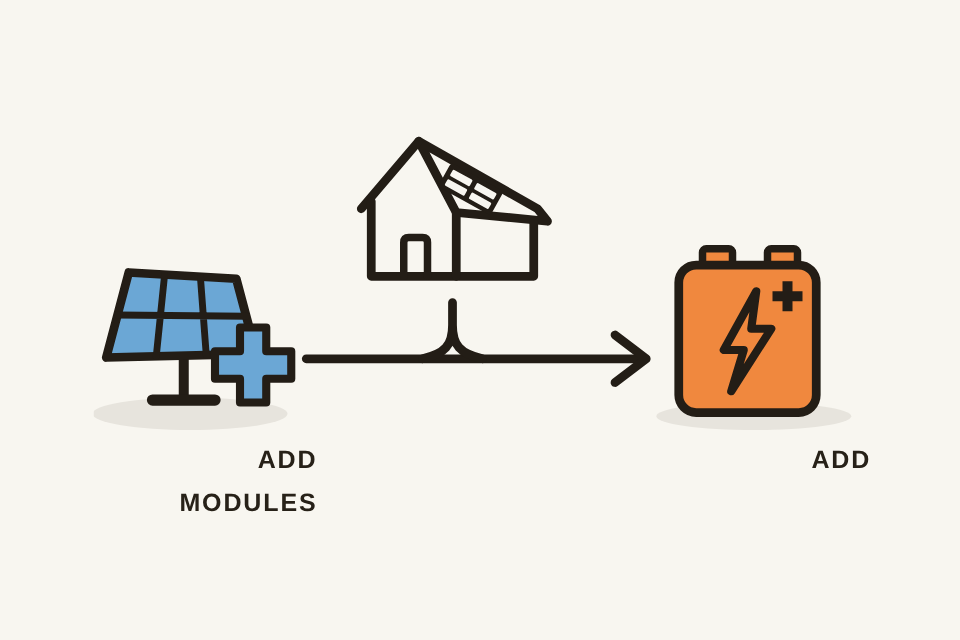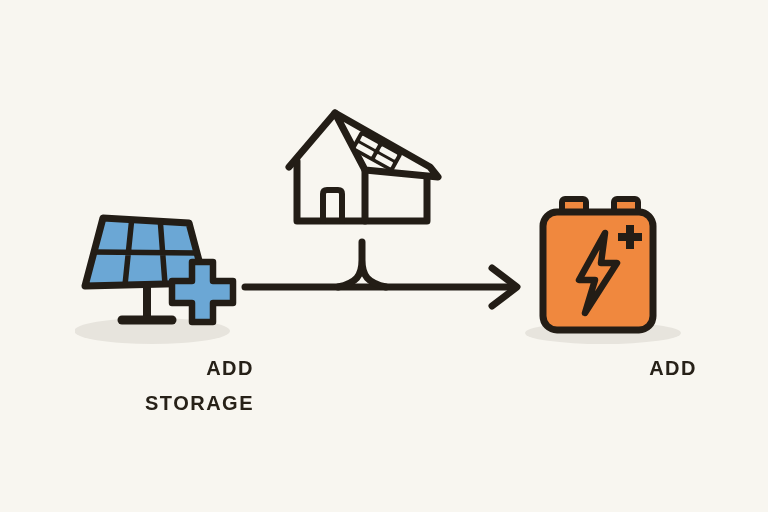--- a/index.html
+++ b/index.html
@@ -99,19 +99,19 @@
 
     <rect class="stroke fill-orange" stroke-width="7" x="18" y="27" width="110" height="118" rx="14"></rect>
 
     <path class="stroke" stroke-width="6.5" d="M 80 48 L 54 95 L 70 95 L 60 128 L 92 78 L 76 78 Z"></path>
 
     <path class="fill-ink" d="M 101 40 L 109 40 L 109 48 L 117 48 L 117 56 L 109 56 L 109 64 L 101 64 L 101 56 L 93 56 L 93 48 L 101 48 Z"></path>
   </svg>
 
   <div class="label label-modules">
     <div>ADD</div>
-    <div>STORAGE</div>
+    <div>MODULES</div>
   </div>
   <div class="label label-storage">
     <div>ADD</div>
   </div>
 
 </div>
 
 </body></html>

